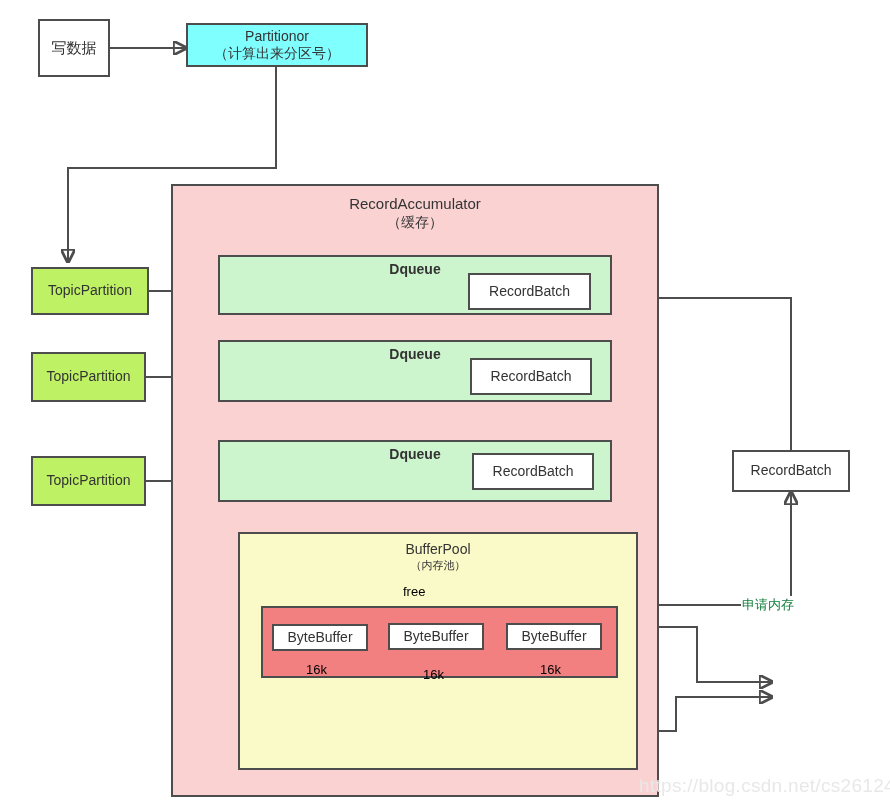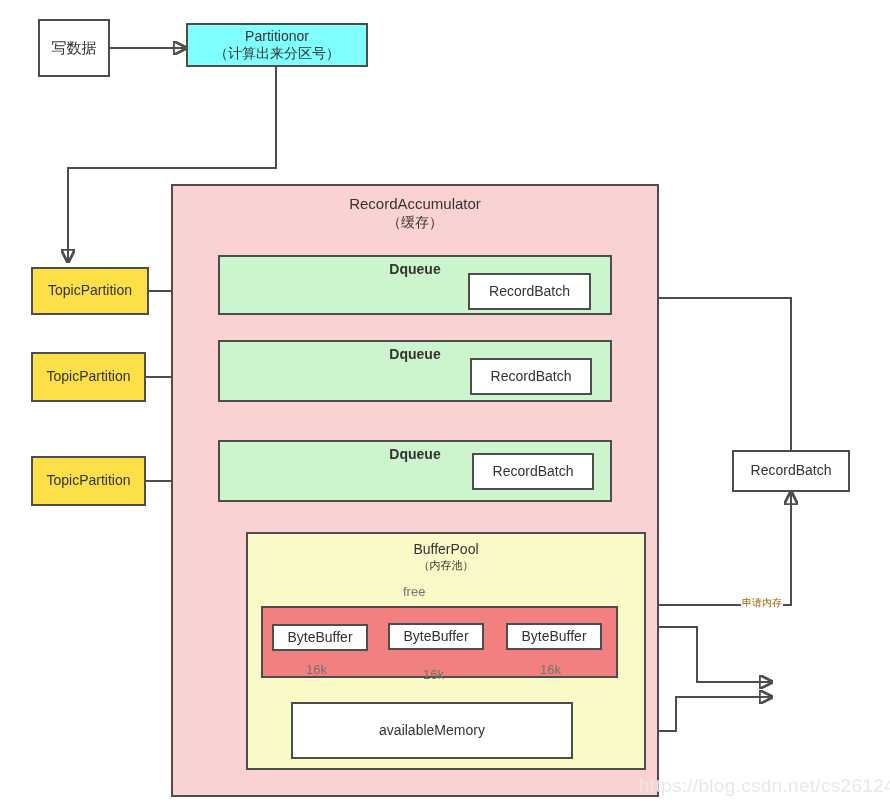--- a/index.html
+++ b/index.html
@@ -33,63 +33,63 @@
     justify-content: flex-start;
     padding-top: 6px;
   }
   .node .ln {
     display: block;
     white-space: nowrap;
   }
   
   .c-white   { background: #ffffff; }
   .c-cyan    { background: #80ffff; }
-  .c-orange  { background: #fde047; }
+  .c-orange  { background: #bef264; }
   .c-pink    { background: #fad2d2; }
   .c-green   { background: #cdf5cd; font-weight: bold; }
-  .c-yellow  { background: #fafac8; margin-left: 8px; }
+  .c-yellow  { background: #fafac8; }
   .c-coral   { background: #f28080; }
   .c-magenta { background: #ff80ff; }
 
   svg.edges {
     position: absolute;
     left: 0;
     top: 0;
     width: 890px;
     height: 805px;
     overflow: visible;
     pointer-events: none;
   }
   svg.edges path, svg.edges line {
     fill: none;
     stroke: #4d4d4d;
     stroke-width: 2;
   }
   .edge-label {
     position: absolute;
     background: #ffffff;
-    color: #a16207;
-    font-size: 10px;
+    color: #15803d;
+    font-size: 13px;
     padding: 0 1px;
     white-space: nowrap;
   }
   .watermark {
     position: absolute;
     color: #e8e8e8;
     font-size: 19px;
     white-space: nowrap;
     letter-spacing: 0.3px;
   }
   .fs15 { font-size: 15px; }
   .fs14 { font-size: 14px; }
   .fs13 { font-size: 11px; }
   .size-label {
     position: absolute;
     font-size: 13px;
-    color: #737373;
+    color: #000000;
     white-space: nowrap;
   }
 </style>
 </head>
 <body>
 
 <div id="canvas">
 
   <svg class="edges" viewBox="0 0 890 805">
     <defs>
@@ -176,23 +176,20 @@
   <div class="size-label" style="left:306px; top:662px;">
     <span>16k</span>
   </div>
   <div class="size-label" style="left:423px; top:667px;">
     <span>16k</span>
   </div>
   <div class="size-label" style="left:540px; top:662px;">
     <span>16k</span>
   </div>
 
-  <div class="node c-white fs14" style="left:291px; top:702px; width:282px; height:57px;">
-    <span class="ln">availableMemory</span>
-  </div>
 
   <div class="node c-orange fs14" style="left:31px; top:267px; width:118px; height:48px;">
     <span class="ln">TopicPartition</span>
   </div>
   <div class="node c-orange fs14" style="left:31px; top:352px; width:115px; height:50px;">
     <span class="ln">TopicPartition</span>
   </div>
   <div class="node c-orange fs14" style="left:31px; top:456px; width:115px; height:50px;">
     <span class="ln">TopicPartition</span>
   </div>

